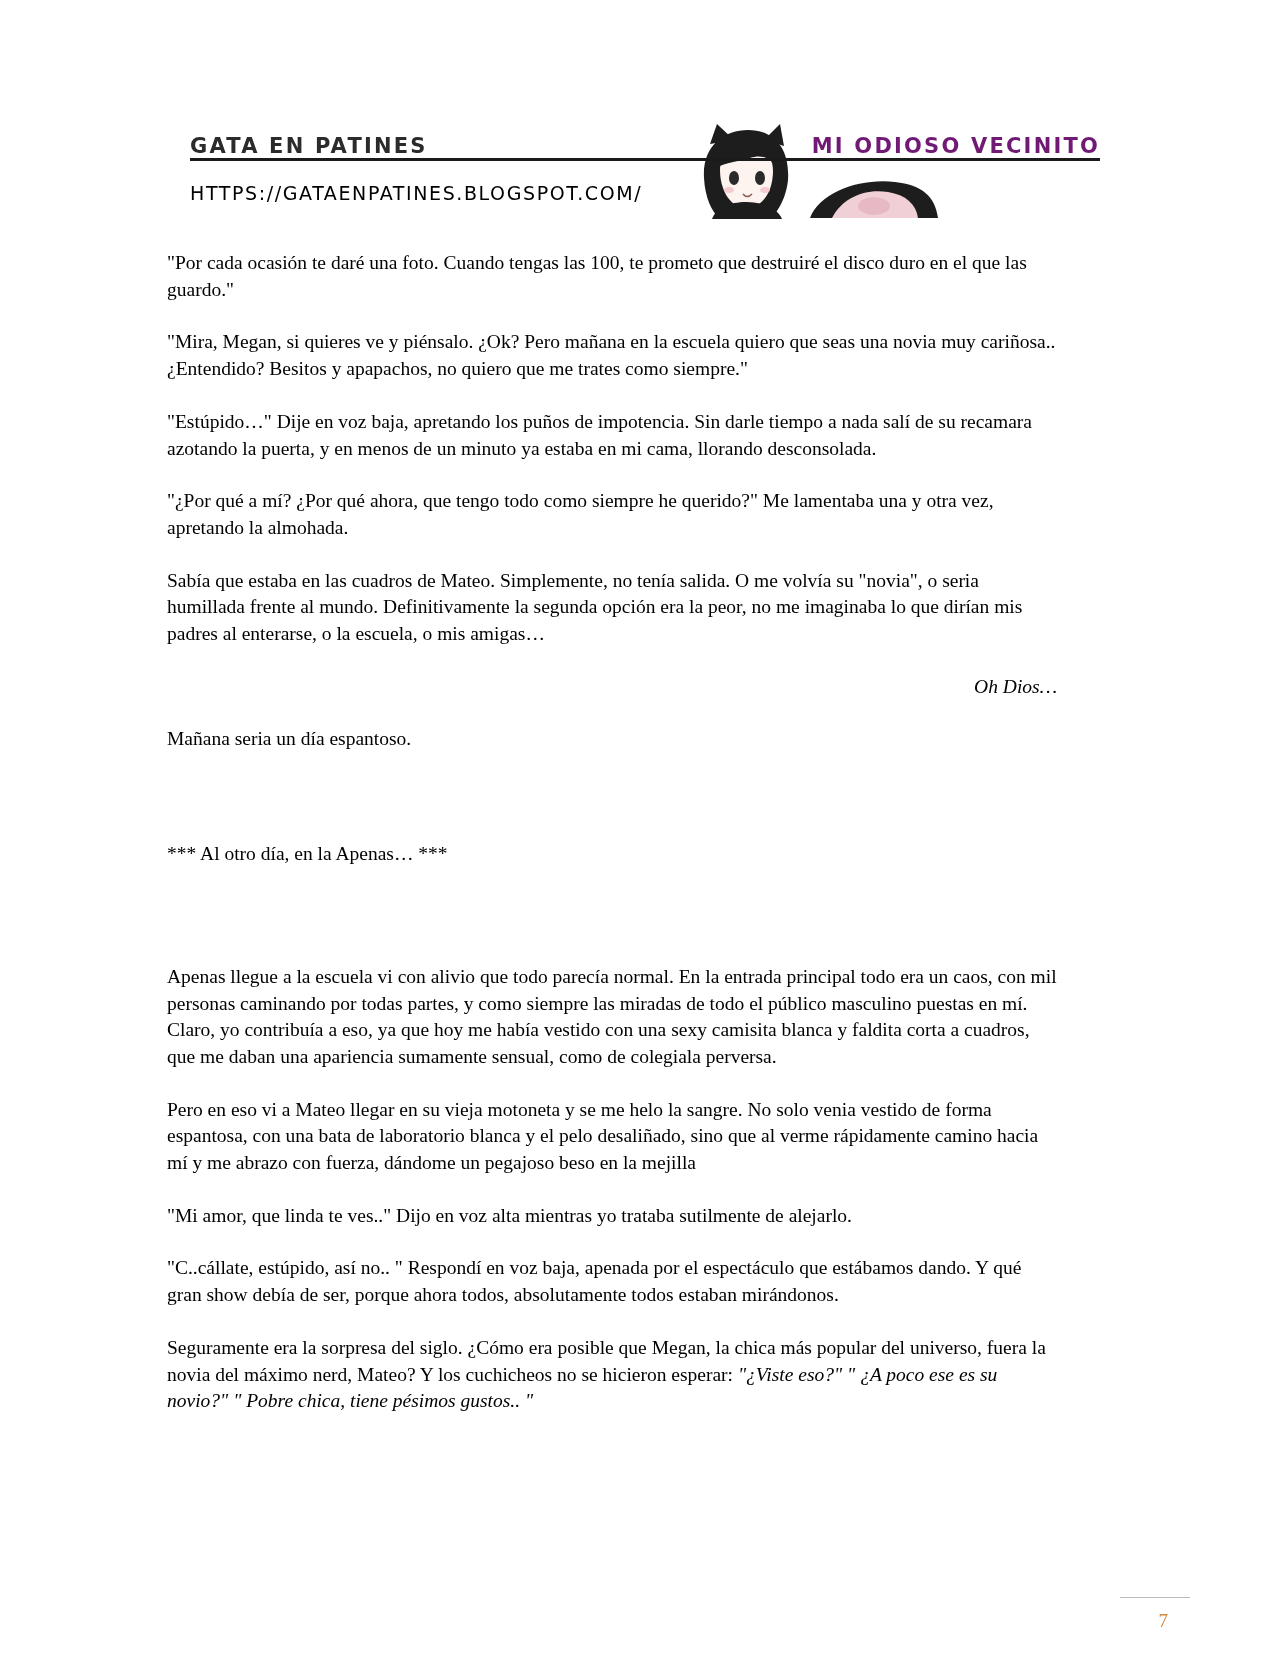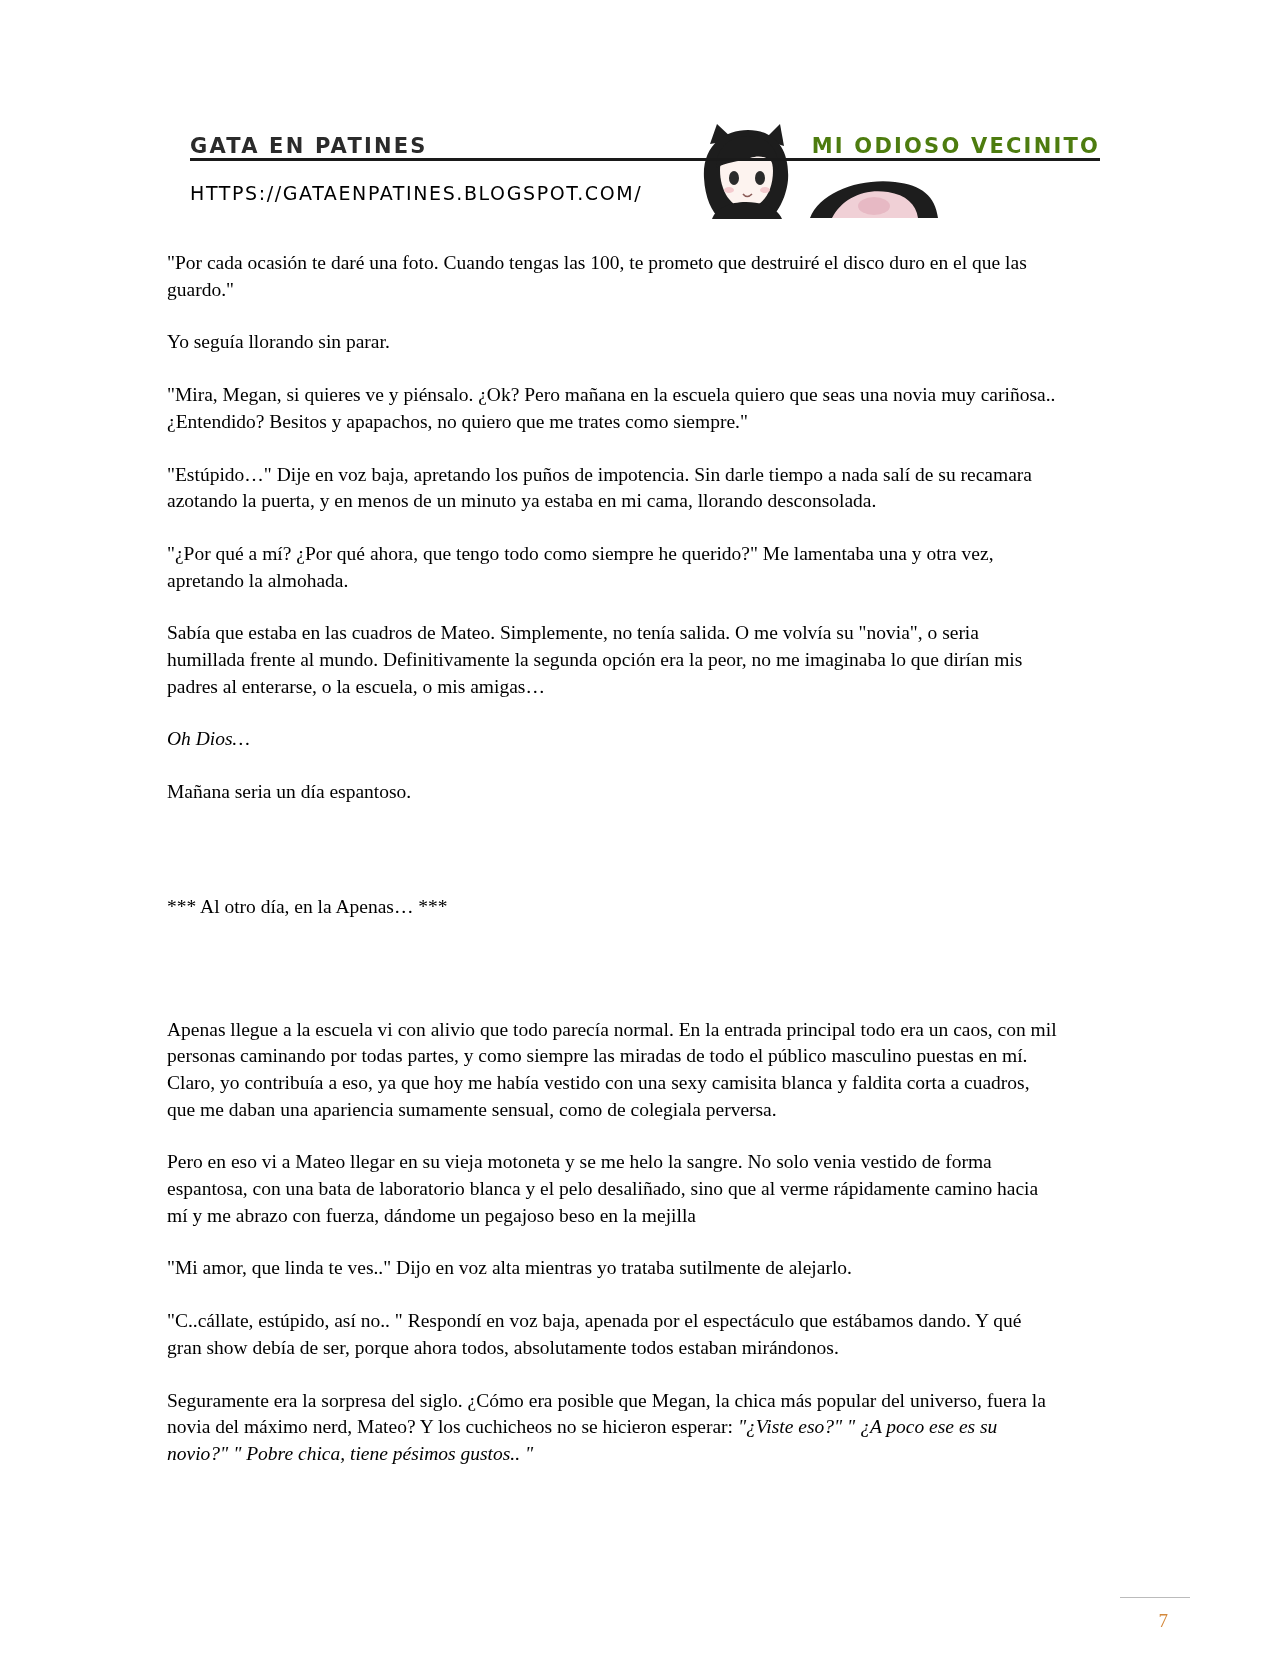--- a/index.html
+++ b/index.html
@@ -56,21 +56,21 @@
     white-space: nowrap;
   }
   .brand-right {
     position: absolute;
     right: 0;
     top: 74px;
     font-family: "DejaVu Sans", sans-serif;
     font-size: 21px;
     font-weight: bold;
     letter-spacing: 2.2px;
-    color: #4d7c0f;
+    color: #701a75;
     white-space: nowrap;
   }
   .banner-url {
     position: absolute;
     left: 190px;
     top: 182px;
     font-family: "DejaVu Sans", sans-serif;
     font-size: 19px;
     letter-spacing: 1.6px;
     color: #000000;
@@ -95,20 +95,21 @@
   }
   p.para {
     margin: 0 0 26px 0;
     font-size: 19.5px;
     line-height: 1.37;
     text-align: left;
     color: #000;
   }
   p.para.italic {
     font-style: italic;
+    text-align: right;
   }
   p.para.spacer-big {
     margin-bottom: 88px;
   }
   p.para.spacer-huge {
     margin-bottom: 96px;
   }
   .mix-italic {
     font-style: italic;
   }
@@ -180,21 +181,20 @@
 
       <div class="brand-left">GATA EN PATINES</div>
       <div class="brand-right">MI ODIOSO VECINITO</div>
       <div class="banner-rule"></div>
     </div>
     <div class="banner-url">HTTPS://GATAENPATINES.BLOGSPOT.COM/</div>
   </div>
 
   <div class="content">
     <p class="para">"Por cada ocasión te daré una foto. Cuando tengas las 100, te prometo que destruiré el disco duro en el que las guardo."</p>
-    <p class="para">Yo seguía llorando sin parar.</p>
     <p class="para">"Mira, Megan, si quieres ve y piénsalo. ¿Ok? Pero mañana en la escuela quiero que seas una novia muy cariñosa.. ¿Entendido? Besitos y apapachos, no quiero que me trates como siempre."</p>
     <p class="para">"Estúpido…" Dije en voz baja, apretando los puños de impotencia. Sin darle tiempo a nada salí de su recamara azotando la puerta, y en menos de un minuto ya estaba en mi cama, llorando desconsolada.</p>
     <p class="para">"¿Por qué a mí? ¿Por qué ahora, que tengo todo como siempre he querido?" Me lamentaba una y otra vez, apretando la almohada.</p>
     <p class="para">Sabía que estaba en las cuadros de Mateo. Simplemente, no tenía salida. O me volvía su "novia", o seria humillada frente al mundo. Definitivamente la segunda opción era la peor, no me imaginaba lo que dirían mis padres al enterarse, o la escuela, o mis amigas…</p>
     <p class="para italic">Oh Dios…</p>
     <p class="para spacer-big">Mañana seria un día espantoso.</p>
     <p class="para spacer-huge">*** Al otro día, en la Apenas… ***</p>
     <p class="para">Apenas llegue a la escuela vi con alivio que todo parecía normal. En la entrada principal todo era un caos, con mil personas caminando por todas partes, y como siempre las miradas de todo el público masculino puestas en mí. Claro, yo contribuía a eso, ya que hoy me había vestido con una sexy camisita blanca y faldita corta a cuadros, que me daban una apariencia sumamente sensual, como de colegiala perversa.</p>
     <p class="para">Pero en eso vi a Mateo llegar en su vieja motoneta y se me helo la sangre. No solo venia vestido de forma espantosa, con una bata de laboratorio blanca y el pelo desaliñado, sino que al verme rápidamente camino hacia mí y me abrazo con fuerza, dándome un pegajoso beso en la mejilla</p>
     <p class="para">"Mi amor, que linda te ves.." Dijo en voz alta mientras yo trataba sutilmente de alejarlo.</p>

